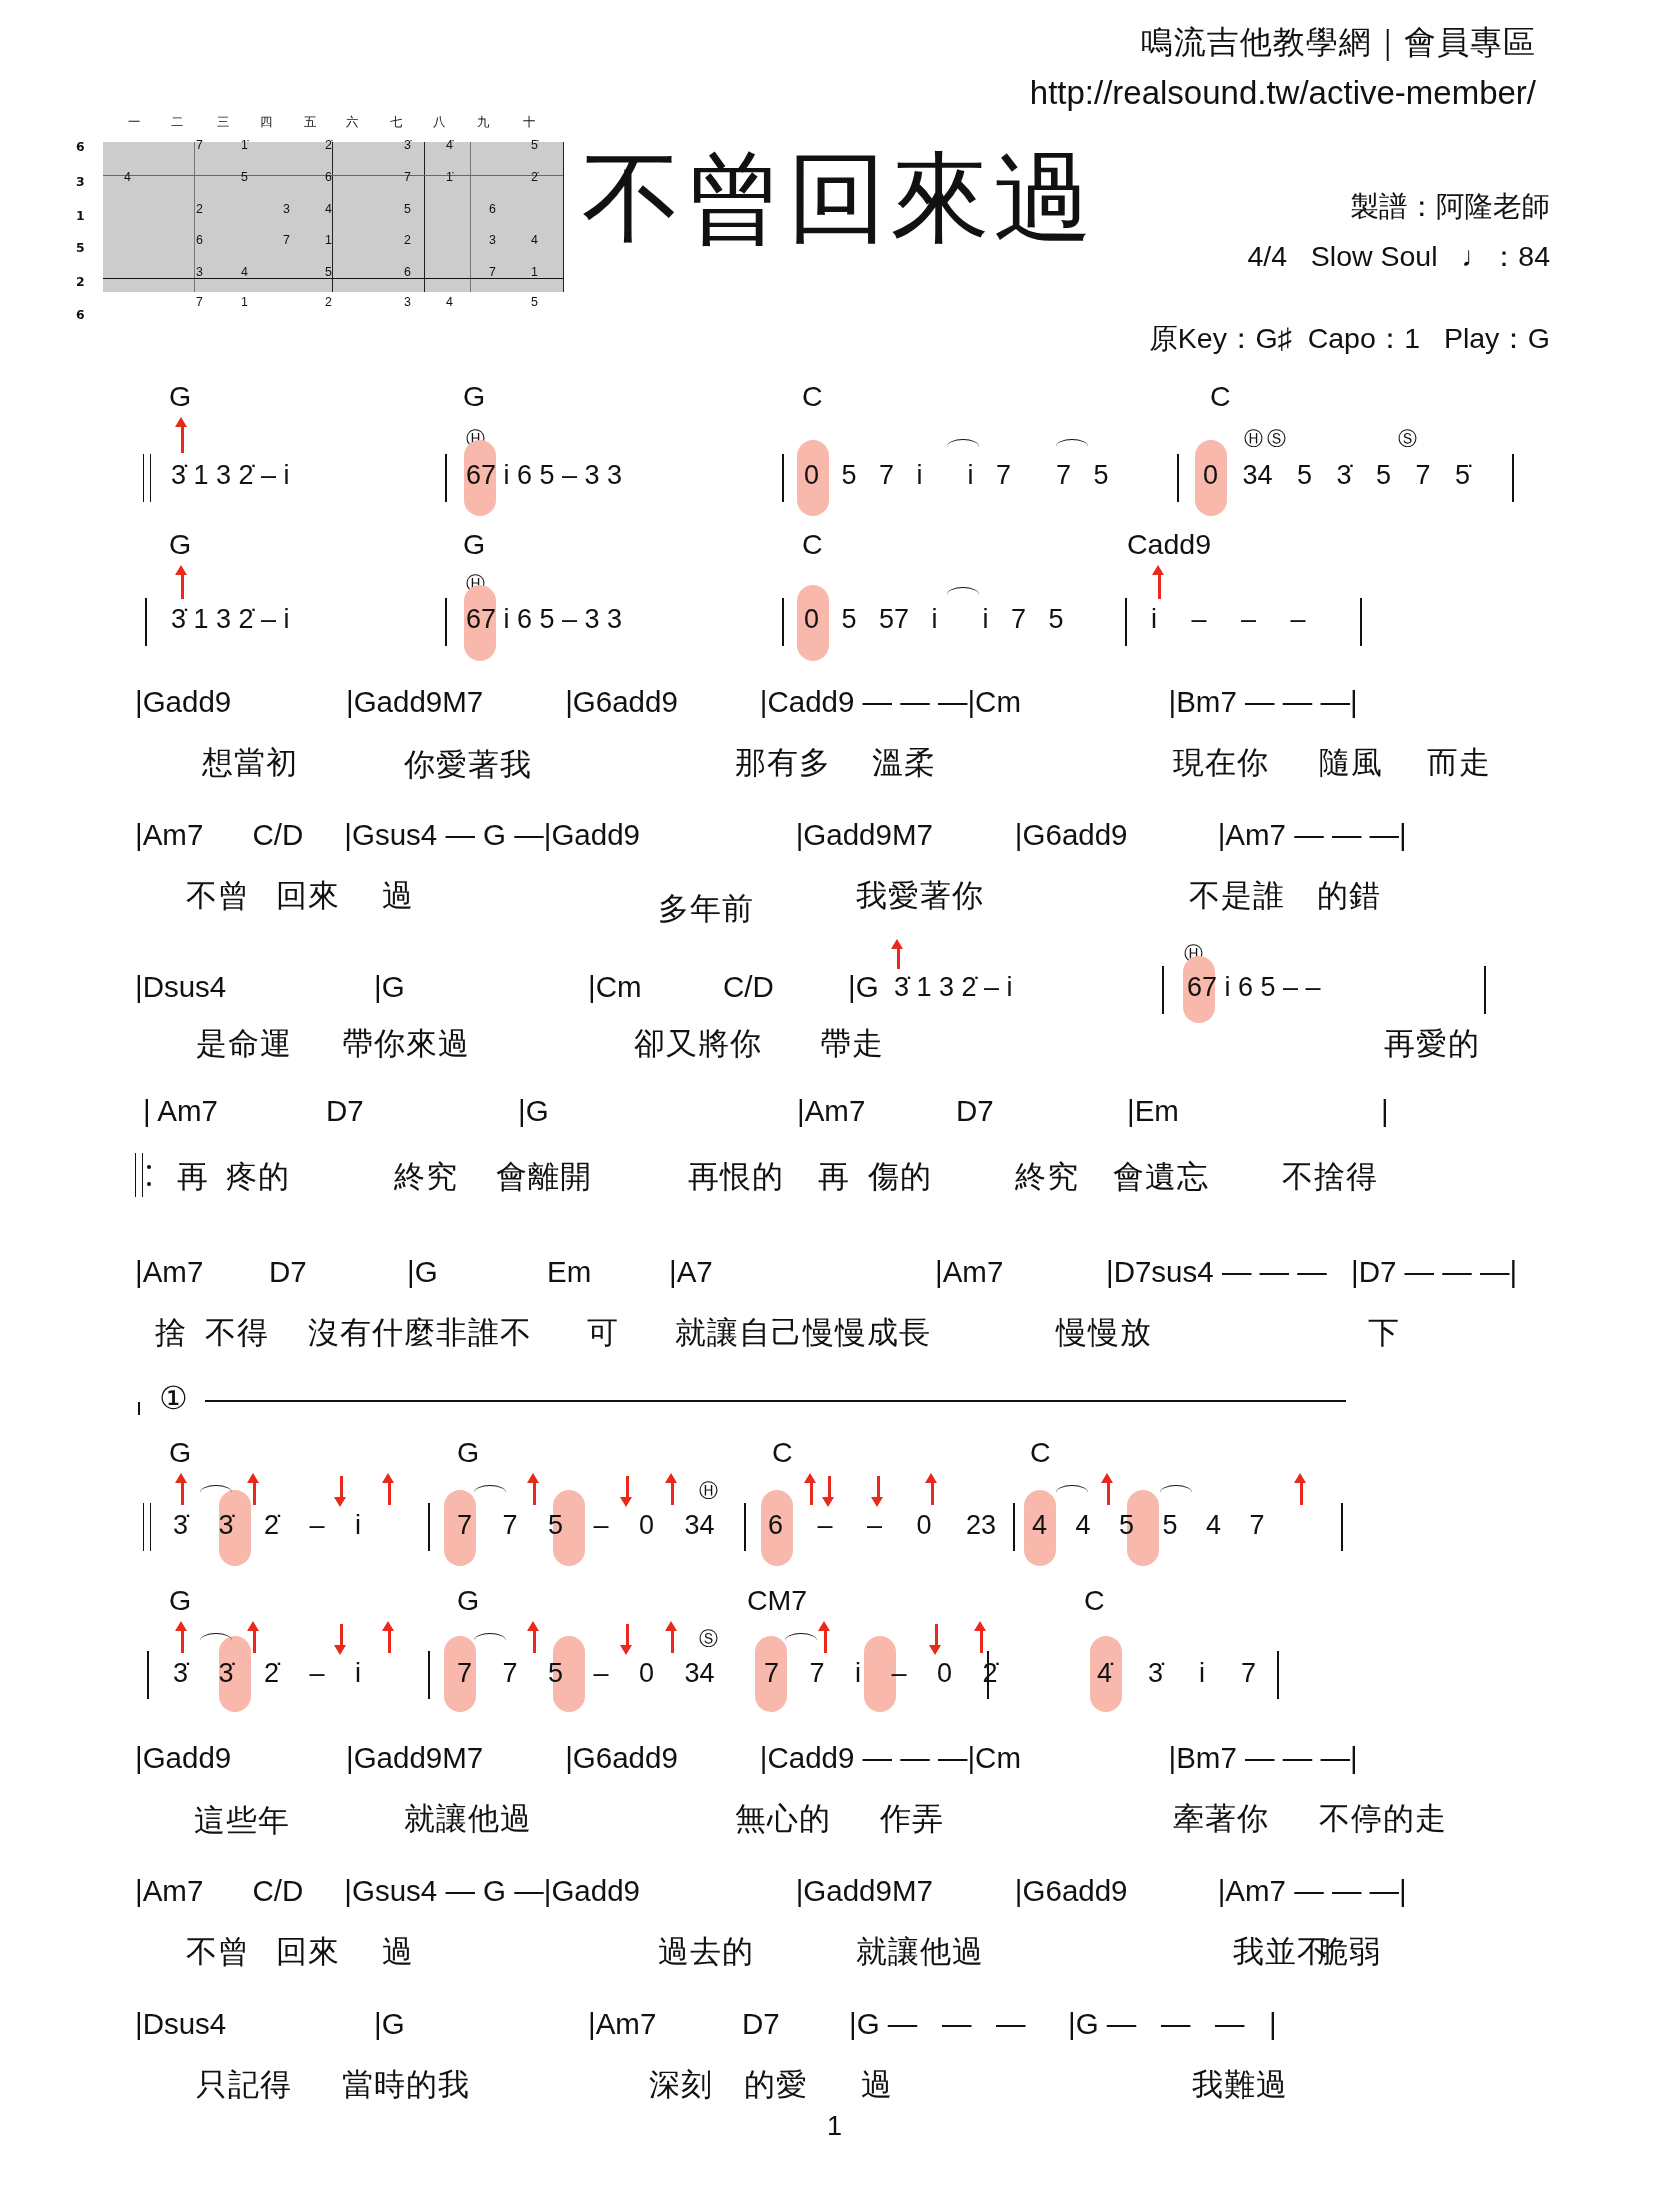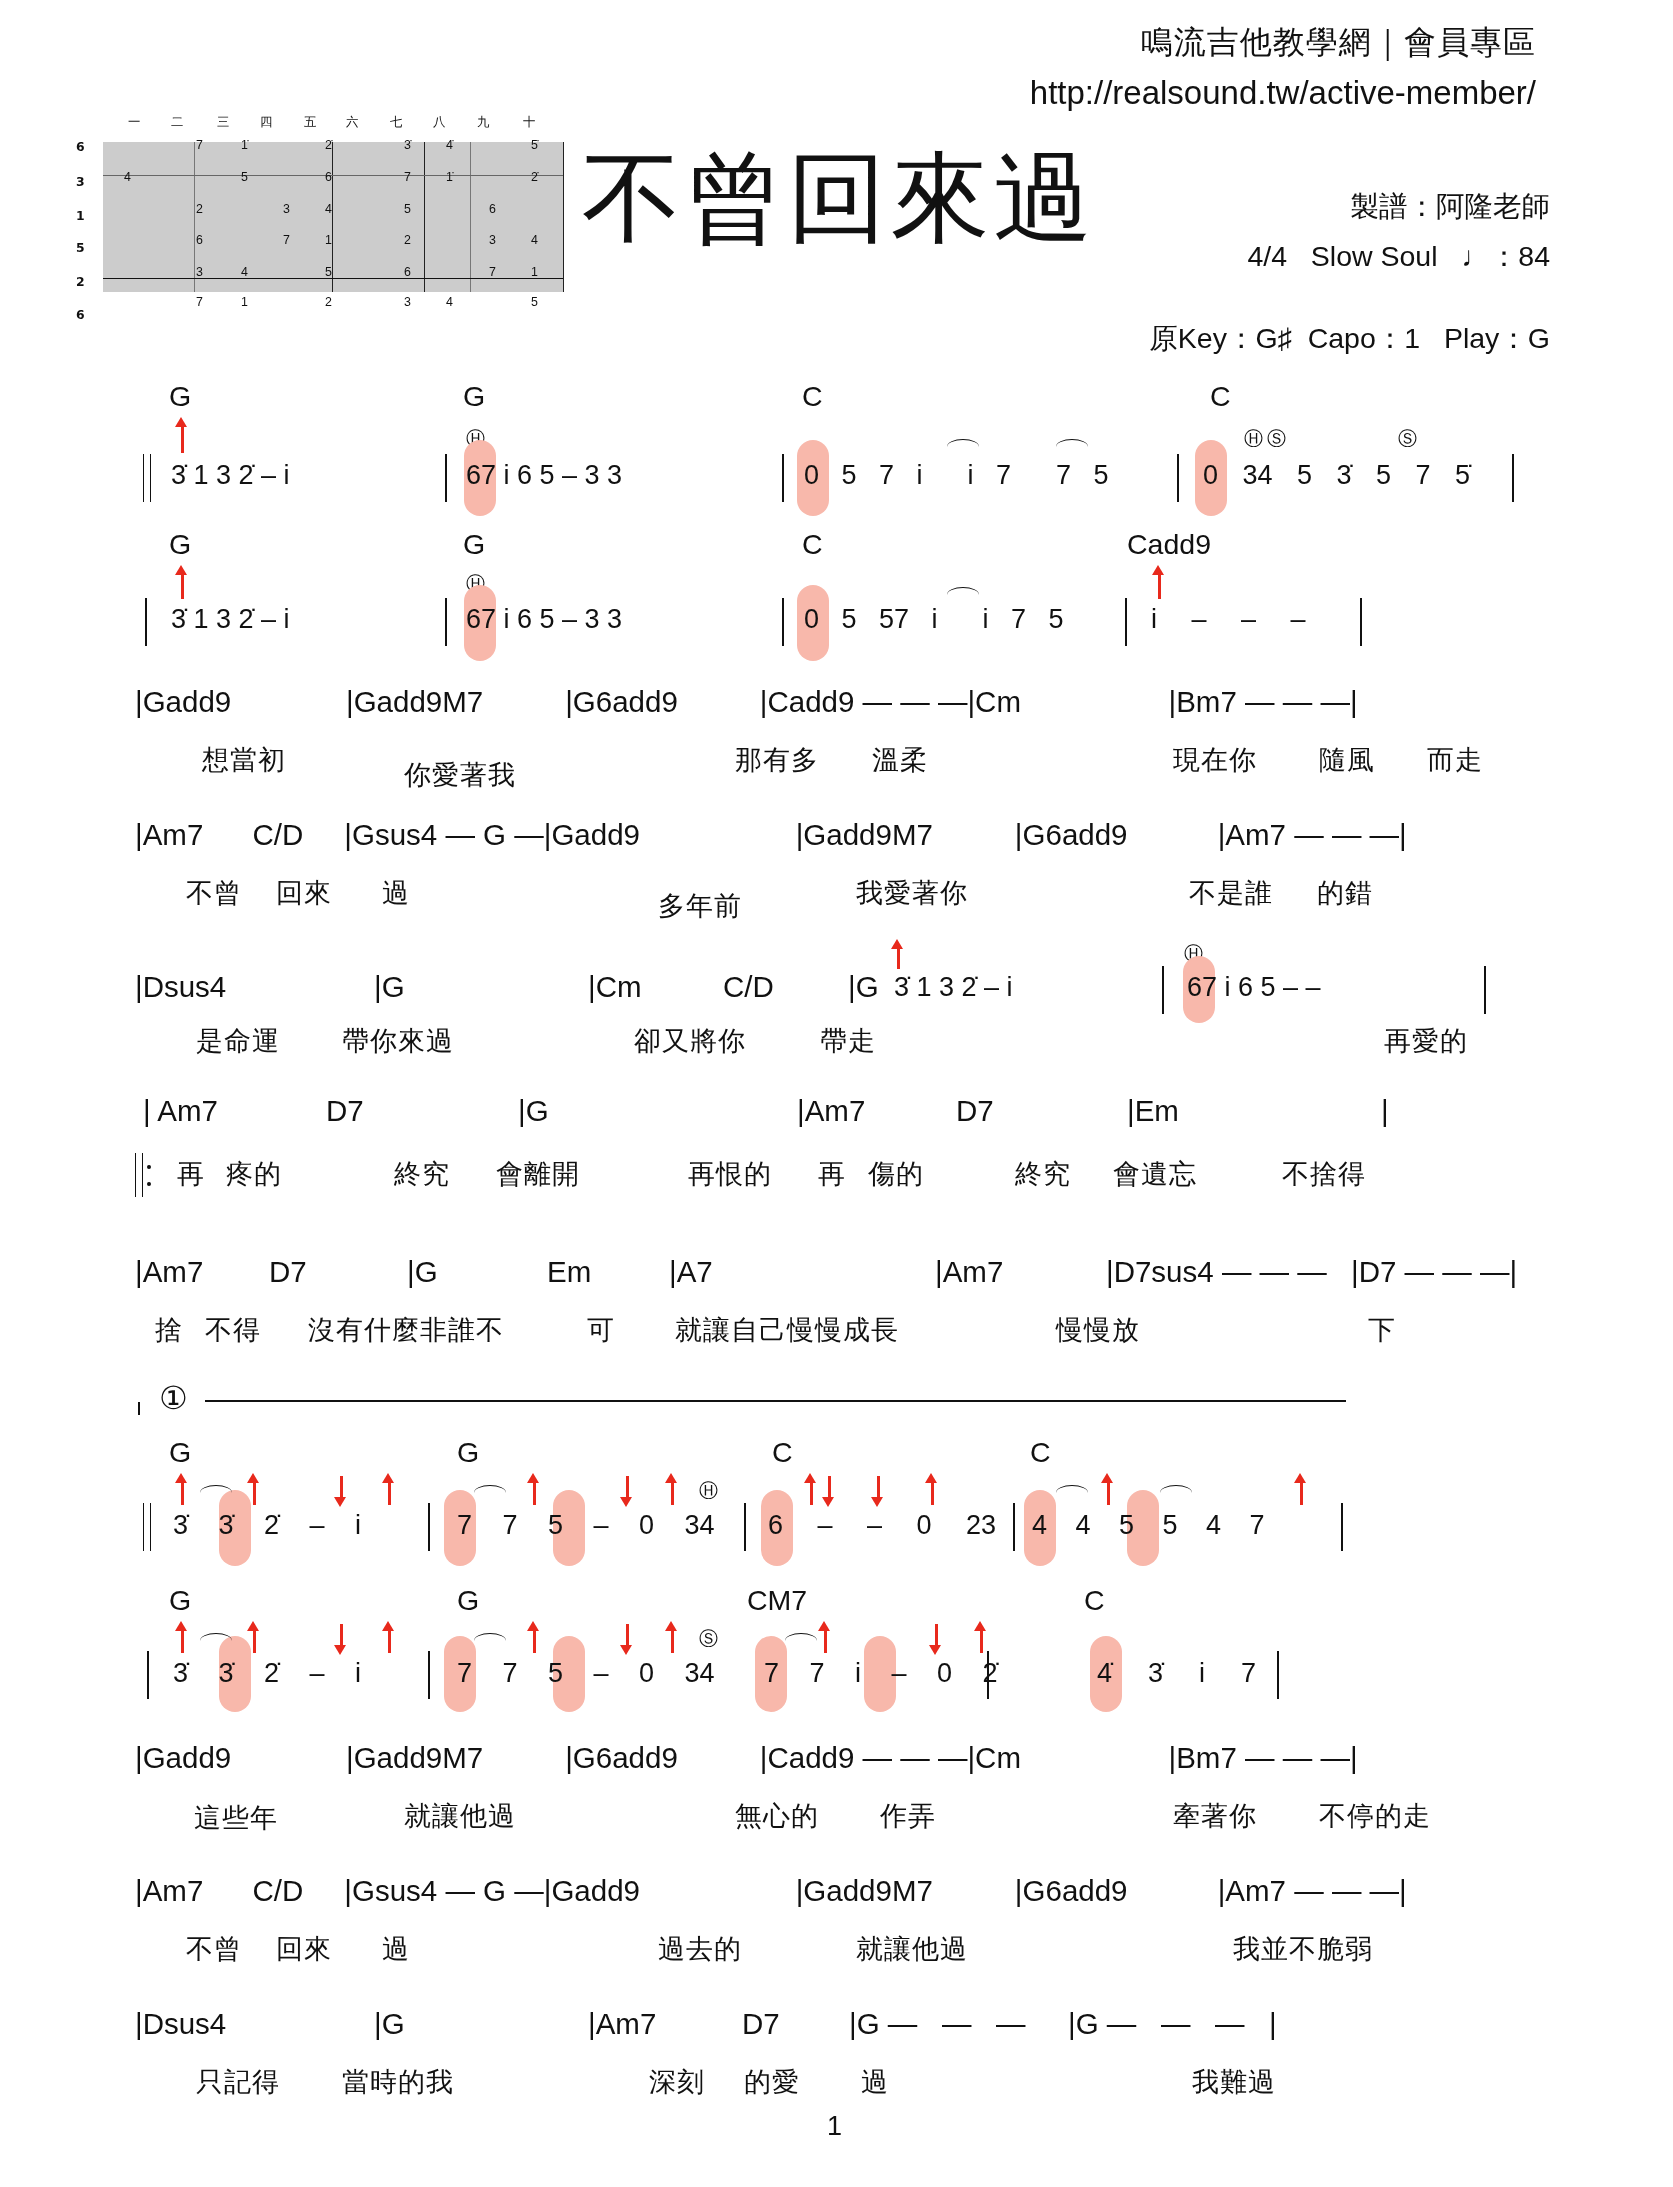--- a/index.html
+++ b/index.html
@@ -25,21 +25,21 @@
   .bar{position:absolute;width:1.9px;background:#111;}
   .dbar{position:absolute;width:5.7px;border-left:1.9px solid #111;border-right:1.9px solid #111;}
   .hl-pill{position:absolute;width:32px;background:#f8b8ab;border-radius:16px;}
   .arrow{position:absolute;width:2.9px;background:#e8291c;}
   .arrow::before{content:"";position:absolute;left:-5.7px;top:-9.5px;border-left:6.7px solid transparent;border-right:6.7px solid transparent;border-bottom:10.5px solid #e8291c;}
   .darrow{position:absolute;width:2.9px;background:#e8291c;}
   .darrow::after{content:"";position:absolute;left:-5.7px;bottom:-9.5px;border-left:6.7px solid transparent;border-right:6.7px solid transparent;border-top:10.5px solid #e8291c;}
   .tie{position:absolute;width:32px;height:15px;border-top:1.9px solid #111;border-radius:50% 50% 0 0;}
   .circ{position:absolute;font-size:19px;}
   .dot{position:absolute;width:3.8px;height:3.8px;border-radius:1.9px;background:#111;}
-  .lyr{position:absolute;font-size:27px;letter-spacing:1px;}
+  .lyr{position:absolute;font-size:31px;letter-spacing:1px;}
   .ch2{position:absolute;font-family:"Liberation Sans",sans-serif;font-size:29.5px;white-space:pre;}
   .page{left:827px;top:2111px;font-size:27px;font-family:"Liberation Sans",sans-serif;}
 </style>
 </head>
 <body>
 
 <div class="abs site">鳴流吉他教學網｜會員專區</div>
 <div class="abs url">http://realsound.tw/active-member/</div>
 <div class="abs title">不曾回來過</div>
 <div class="abs meta" style="top:188px">製譜：阿隆老師</div>
@@ -158,21 +158,21 @@
   <div class="num" style="left:804px;top:76px;white-space:pre;word-spacing:15px">0 5 57 i  i 7 5</div>
   <div class="bar" style="left:1125px;top:70px;height:48px"></div>
   <div class="num" style="left:1151px;top:76px;white-space:pre;word-spacing:27px">i – – –</div>
   <div class="bar" style="left:1360px;top:70px;height:48px"></div>
   <div class="tie" style="left:947px;top:59px"></div>
 </div>
 
 <div class="row" style="top:685px">
   <div class="ch2" style="left:135px;top:0">|Gadd9              |Gadd9M7          |G6add9          |Cadd9 — — —|Cm                  |Bm7 — — —|</div>
   <span class="lyr" style="left:202px;top:57px">想當初</span>
-  <span class="lyr" style="left:404px;top:72px">你愛著我</span>
+  <span class="lyr" style="left:404px;top:59px">你愛著我</span>
   <span class="lyr" style="left:735px;top:57px">那有多</span>
   <span class="lyr" style="left:872px;top:57px">溫柔</span>
   <span class="lyr" style="left:1173px;top:57px">現在你</span>
   <span class="lyr" style="left:1319px;top:57px">隨風</span>
   <span class="lyr" style="left:1427px;top:57px">而走</span>
 </div>
 <div class="row" style="top:818px">
   <div class="ch2" style="left:135px;top:0">|Am7      C/D     |Gsus4 — G —|Gadd9                   |Gadd9M7          |G6add9           |Am7 — — —|</div>
   <span class="lyr" style="left:186px;top:57px">不曾</span>
   <span class="lyr" style="left:276px;top:57px">回來</span>

